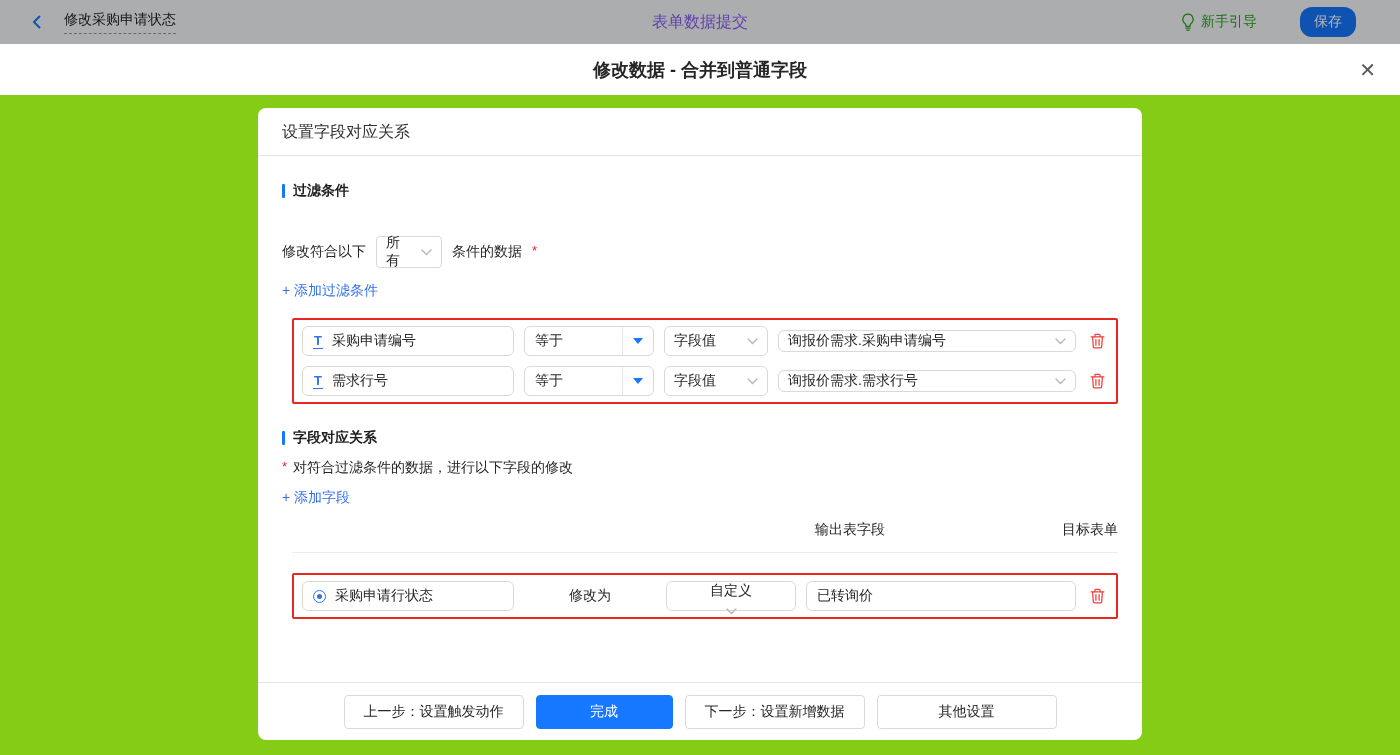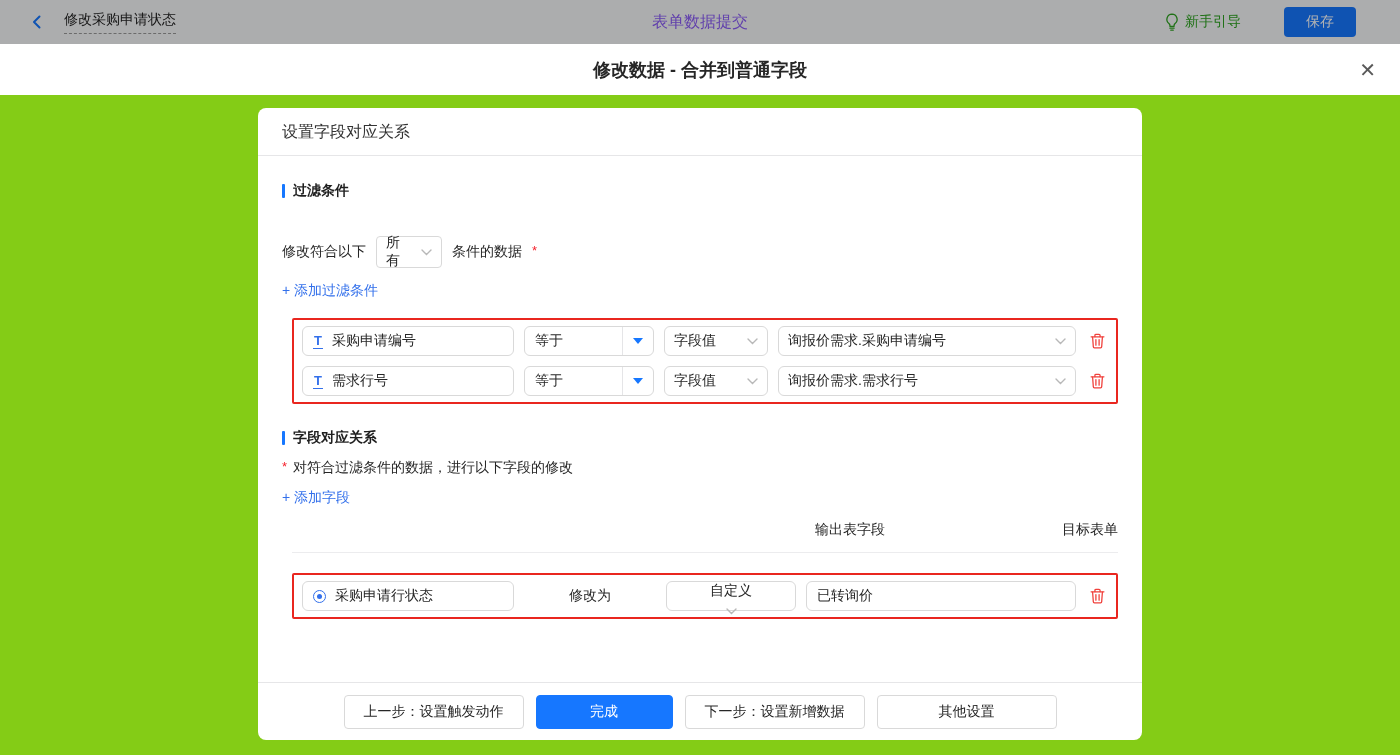--- a/index.html
+++ b/index.html
@@ -34,23 +34,23 @@
     border-bottom: 1px dashed #9a9a9a;
     padding-bottom: 4px;
   }
   .topbar-center {
     position: absolute; left: 50%; transform: translateX(-50%);
     font-size: 16px; color: #8b5cf6;
   }
   .topbar-right { margin-left: auto; display: flex; align-items: center; gap: 43px; }
   .guide { display: flex; align-items: center; gap: 6px; color: #2ea321; font-size: 14px; cursor: pointer; }
   .save-btn {
-    height: 30px; padding: 0 22px;
+    height: 30px; padding: 0 14px;
     background: #1677ff; color: #fff;
-    border: none; border-radius: 4px;
+    border: none; border-radius: 12px;
     font-size: 14px; cursor: pointer;
     font-family: inherit;
   }
 
   
   .modal-titlebar {
     position: relative;
     height: 51px; background: #fff;
     display: flex; align-items: center; justify-content: center;
   }
@@ -138,21 +138,21 @@
   .op-combo {
     width: 130px; height: 30px;
     border: 1px solid #d9d9d9; border-radius: 6px;
     display: flex; align-items: stretch; background: #fff; cursor: pointer;
   }
   .op-main { flex: 1; display: flex; align-items: center; padding: 0 10px; }
   .op-arrow { width: 31px; border-left: 1px solid #e5e5e7; display: flex; align-items: center; justify-content: center; }
   .tri-down { width: 0; height: 0; border-left: 5px solid transparent; border-right: 5px solid transparent; border-top: 6px solid #1677ff; }
 
   .vt-select { width: 104px; height: 30px; border-radius: 6px; }
-  .val-select { flex: 1; height: 30px; border-radius: 6px; }
+  .val-select { flex: 1; height: 22px; border-radius: 6px; }
   .mode-select { width: 130px; height: 30px; border-radius: 6px; flex-direction: column; }
 
   .modify-label { width: 132px; text-align: center; flex: none; }
 
   .value-input {
     flex: 1; height: 30px;
     border: 1px solid #d9d9d9; border-radius: 6px;
     padding: 0 10px; font-size: 14px; color: #262626;
     font-family: inherit; outline: none; background: #fff;
   }

